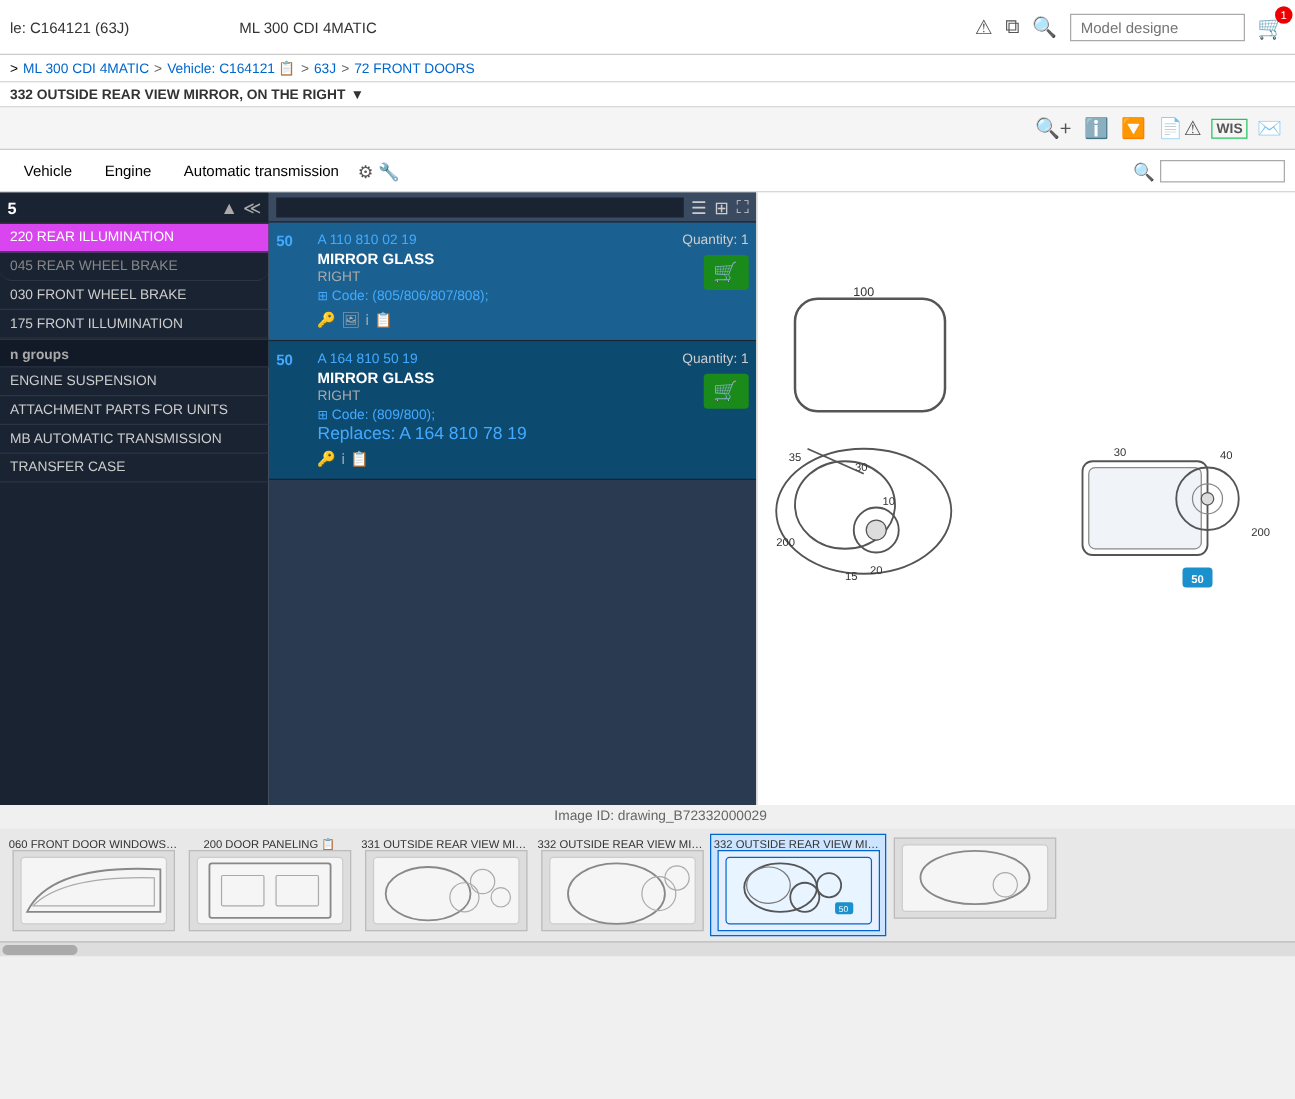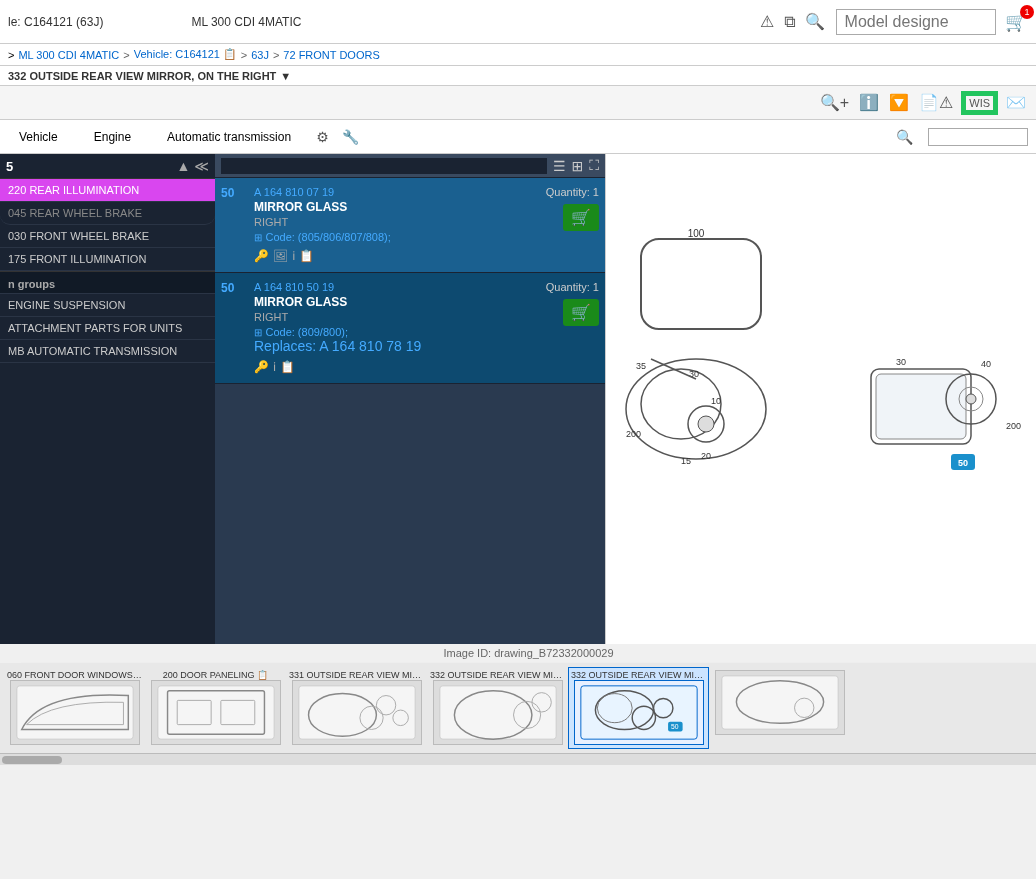--- a/index.html
+++ b/index.html
@@ -9,21 +9,21 @@
     .top-bar {
       display: flex; align-items: center; background: #fff; border-bottom: 1px solid #ccc;
       padding: 0 8px; height: 44px; gap: 8px;
     }
     .top-bar-title { font-size: 12px; color: #333; flex: 0 0 auto; }
     .top-bar-model { font-size: 12px; color: #333; margin-left: 80px; }
     .top-bar-spacer { flex: 1; }
     .top-bar-icons { display: flex; align-items: center; gap: 10px; }
     .top-bar-icon { font-size: 16px; cursor: pointer; color: #555; }
     .search-box-top {
-      border: 1px solid #aaa; padding: 3px 8px; font-size: 16px; width: 160px;
+      border: 1px solid #aaa; padding: 3px 8px; font-size: 12px; width: 140px;
     }
     .cart-icon { position: relative; }
     .cart-badge {
       position: absolute; top: -6px; right: -6px; background: #e00; color: #fff;
       border-radius: 50%; width: 14px; height: 14px; font-size: 9px;
       display: flex; align-items: center; justify-content: center;
     }
 
     
     .breadcrumb-bar {
@@ -44,21 +44,21 @@
     
     .toolbar-row {
       display: flex; align-items: center; background: #f5f5f5; border-bottom: 1px solid #ccc;
       padding: 2px 8px; height: 34px; gap: 6px; justify-content: flex-end;
     }
     .toolbar-icon { font-size: 16px; color: #555; cursor: pointer; padding: 2px; }
 
     
     .tab-bar {
       display: flex; align-items: center; background: #fff; border-bottom: 1px solid #ccc;
-      padding: 0 8px; height: 34px; gap: 14px;
+      padding: 0 8px; height: 34px; gap: 4px;
     }
     .tab-item {
       padding: 4px 10px; font-size: 12px; cursor: pointer; border: 1px solid transparent;
       border-radius: 3px 3px 0 0;
     }
     .tab-spacer { flex: 1; }
     .tab-search { border: 1px solid #aaa; padding: 2px 6px; font-size: 11px; width: 100px; }
 
     
     .left-sidebar {
@@ -118,21 +118,21 @@
     .part-qty { display: flex; flex-direction: column; align-items: flex-end; gap: 6px; }
     .qty-label { color: #ccc; font-size: 11px; }
     .qty-cart { background: #1a8a1a; color: #fff; border: none; padding: 4px 8px; cursor: pointer; font-size: 16px; border-radius: 3px; }
 
     
     .right-panel {
       flex: 1; background: #fff; display: flex; align-items: center; justify-content: center;
       overflow: hidden; position: relative; border-left: 1px solid #ccc;
     }
     .parts-diagram {
-      width: 100%; height: 100%; display: flex; align-items: center; justify-content: center;
+      width: 100%; height: 100%; display: flex; align-items: center; justify-content: flex-start;
     }
     .image-id-bar {
       text-align: center; font-size: 11px; color: #666; padding: 3px 0; border-bottom: 1px solid #eee; margin-left: 21px;
     }
     .thumbnail-row {
       display: flex; gap: 0; overflow-x: auto; background: #e8e8e8; padding: 4px; height: 90px;
     }
     .thumb-item {
       display: flex; flex-direction: column; align-items: center; min-width: 140px; cursor: pointer;
       border: 1px solid transparent; padding: 2px;
@@ -179,21 +179,21 @@
 <div class="subtitle-bar">
   <span class="subtitle-text">332 OUTSIDE REAR VIEW MIRROR, ON THE RIGHT</span>
   <span class="dropdown-arrow">▼</span>
 </div>
 
 <div class="toolbar-row">
   <span class="toolbar-icon">🔍+</span>
   <span class="toolbar-icon">ℹ️</span>
   <span class="toolbar-icon">🔽</span>
   <span class="toolbar-icon">📄⚠</span>
-  <span class="toolbar-icon" style="font-size:11px;font-weight:normal;border:5px solid #22c55e;padding:1px 3px;">WIS</span>
+  <span class="toolbar-icon" style="font-size:11px;font-weight:bold;border:1px solid #22c55e;padding:1px 3px;">WIS</span>
   <span class="toolbar-icon">✉️</span>
 </div>
 
 <div class="tab-bar">
   <div class="tab-item">Vehicle</div>
   <div class="tab-item">Engine</div>
   <div class="tab-item">Automatic transmission</div>
   <span style="font-size:14px; cursor:pointer; color:#555;">⚙</span>
   <span style="font-size:14px; cursor:pointer; color:#555;">🔧</span>
   <div class="tab-spacer"></div>
@@ -213,36 +213,37 @@
     </div>
     <div class="sidebar-list">
       <div class="sidebar-item highlight" style="background:#d946ef;">220 REAR ILLUMINATION</div>
       <div class="sidebar-item" style="color:#888;border-radius:10px;">045 REAR WHEEL BRAKE</div>
       <div class="sidebar-item">030 FRONT WHEEL BRAKE</div>
       <div class="sidebar-item">175 FRONT ILLUMINATION</div>
       <div class="sidebar-section-title">n groups</div>
       <div class="sidebar-item">ENGINE SUSPENSION</div>
       <div class="sidebar-item">ATTACHMENT PARTS FOR UNITS</div>
       <div class="sidebar-item">MB AUTOMATIC TRANSMISSION</div>
+      <div class="sidebar-item">TRANSFER CASE</div>
     </div>
   </div>
 
   <div class="center-panel">
     <div class="center-toolbar">
       <input type="text" class="center-search" placeholder="" style="flex: 1 1 0%;">
       <span class="center-toolbar-icon">☰</span>
       <span class="center-toolbar-icon">⊞</span>
       <span class="center-toolbar-icon">⛶</span>
     </div>
     <div class="parts-list">
 
       <div class="part-item selected">
         <div class="part-num">50</div>
         <div class="part-details">
-          <div class="part-id">A 164 810 07 19</div>
+          <div class="part-id">A 110 810 02 19</div>
           <div class="part-name">MIRROR GLASS</div>
           <div class="part-sub">RIGHT</div>
           <div class="part-code">
             <span style="font-size:10px;">⊞</span> Code: (805/806/807/808);
           </div>
           <div class="part-icons">
             <span class="part-icon">🔑</span>
             <span class="part-icon">🖼</span>
             <span class="part-icon">ℹ</span>
             <span class="part-icon">📋</span>

